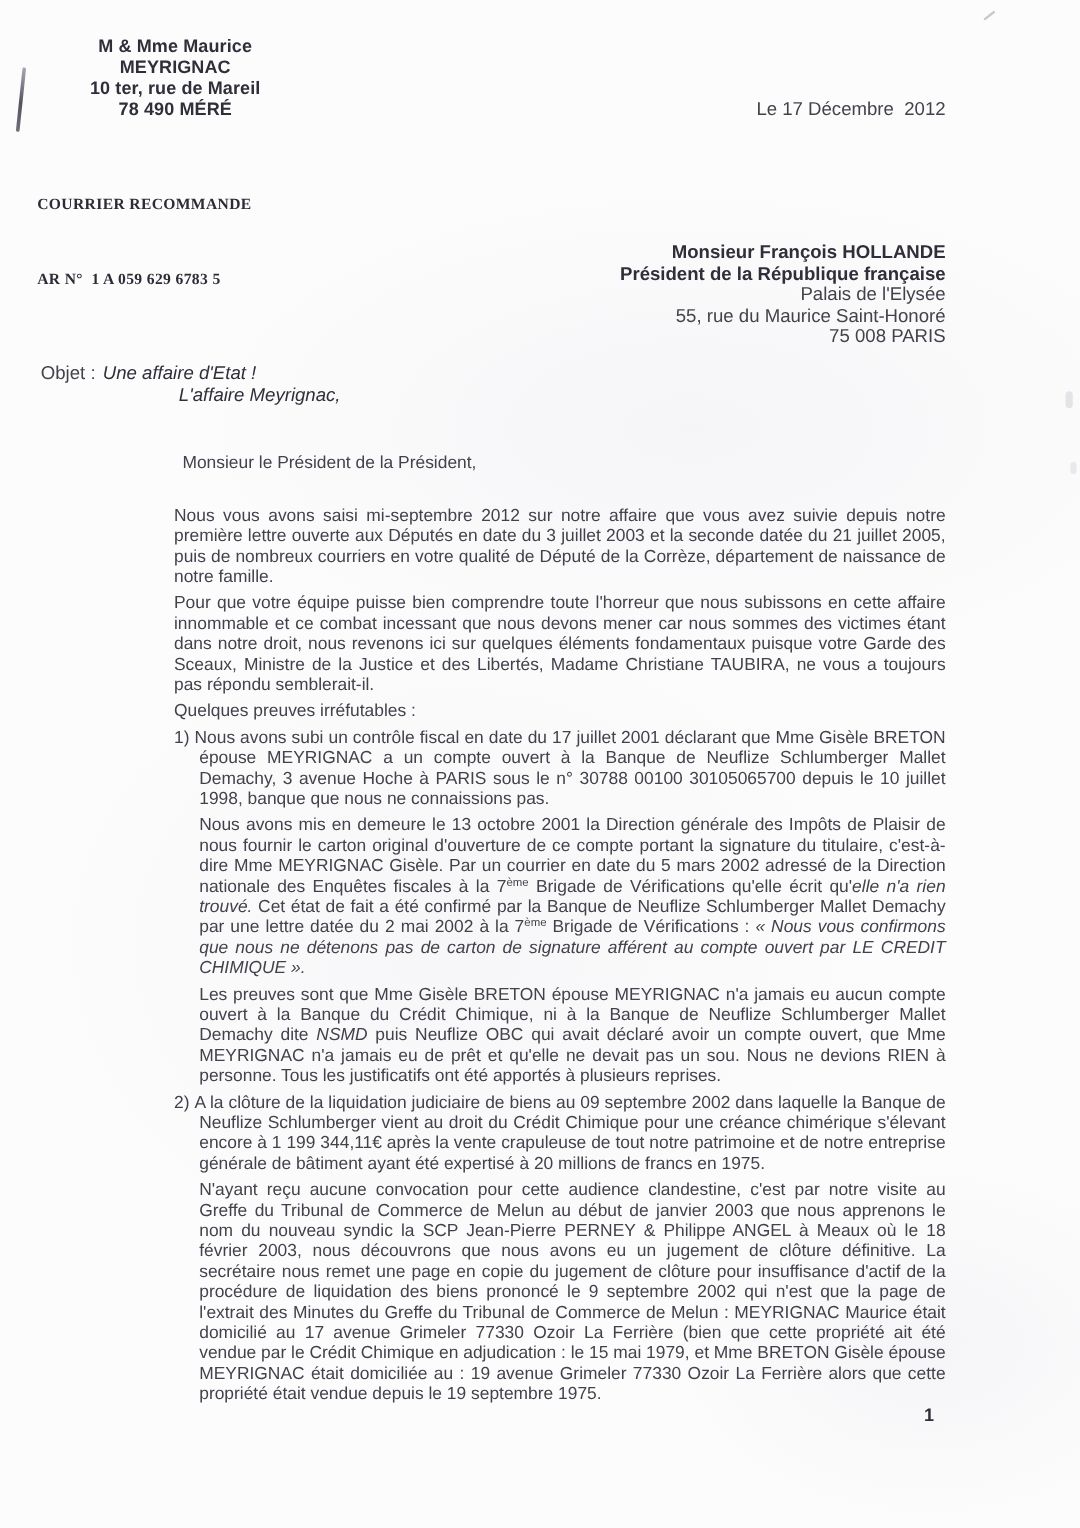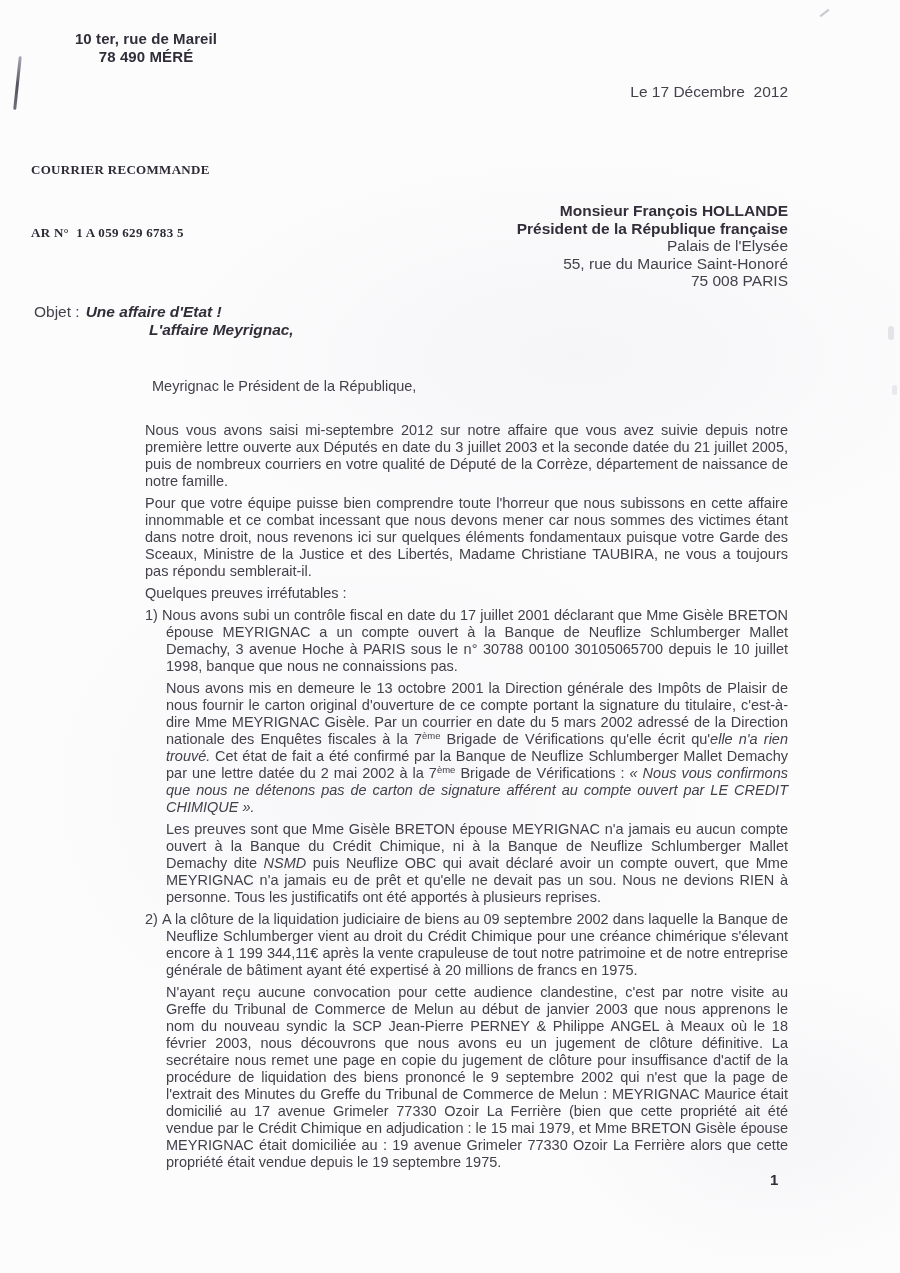--- a/index.html
+++ b/index.html
@@ -31,21 +31,21 @@
   .sender { left:34px; top:30px; width:224px; text-align:center;
     font-weight:700; font-size:15px; line-height:17.5px; color:#322e39; letter-spacing:.1px; }
   .date { top:83px; right:112px; font-size:15.5px; white-space:pre; }
   .registered { left:31px; top:117px; font-family:"Liberation Serif","DejaVu Serif",serif;
     font-weight:700; font-size:13px; line-height:21px; color:#2f2b36;
     white-space:pre; letter-spacing:.3px; }
   .recipient { top:202px; right:112px; text-align:right; font-size:15.5px; line-height:17.6px; }
   .recipient .bold { font-weight:700; color:#322e39; }
   .recipient .bold-italic { font-weight:700; color:#322e39; }
   .objet { left:34px; top:303px; font-size:15.5px; line-height:17.5px; }
-  .bi { font-weight:700; font-style:italic; color:#322e39; }
+  .bi { font-weight:400; font-style:italic; color:#322e39; }
   .objet-text { margin-left:6px; }
   .objet-line2 { margin-left:115px; }
   
   .body { left:145px; top:378px; width:643px; font-size:14.5px; line-height:17px;
     text-align:justify; }
   .salutation { padding-left:7px; margin-bottom:27px; text-align:left; }
   .paras p { margin:5px 0 0 0; }
   .paras p.item { padding-left:21px; text-indent:-21px; }
   .paras p.item-cont { margin-left:21px; }
   .paras sup { font-size:9.5px; line-height:0; vertical-align:5px; }
@@ -56,20 +56,21 @@
 <body>
 
 <div class="page">
 
   <div class="abs pen-mark"></div>
   <div class="abs corner-tick"></div>
   <div class="abs edge-smudge-1"></div>
   <div class="abs edge-smudge-2"></div>
 
   <div class="abs sender">
+    <div>M &amp; Mme Maurice MEYRIGNAC</div>
     <div>10 ter, rue de Mareil</div>
     <div>78 490 MÉRÉ</div>
   </div>
 
   <div class="abs date">Le 17 Décembre  2012</div>
 
   <div class="abs registered">
     <div>COURRIER RECOMMANDE</div>
     <div>AR N°  1 A 059 629 6783 5</div>
   </div>
@@ -83,21 +84,21 @@
     </div>
 
   <div class="abs objet">
     <div>
       <span>Objet :</span><span class="bi objet-text">Une affaire d'Etat !</span>
     </div>
     <div class="bi objet-line2">L'affaire Meyrignac,</div>
   </div>
 
   <div class="abs body">
-    <div class="salutation">Meyrignac le Président de la République,</div>
+    <div class="salutation">Monsieur le Président de la Président,</div>
     <div class="paras" id="paras">
         <p class="plain"><span>Nous vous avons saisi mi-septembre 2012 sur notre affaire que vous avez suivie depuis notre première lettre ouverte aux Députés en date du 3 juillet 2003 et la seconde datée du 21 juillet 2005, puis de nombreux courriers en votre qualité de Député de la Corrèze, département de naissance de notre famille.</span></p>
         <p class="plain"><span>Pour que votre équipe puisse bien comprendre toute l'horreur que nous subissons en cette affaire innommable et ce combat incessant que nous devons mener car nous sommes des victimes étant dans notre droit, nous revenons ici sur quelques éléments fondamentaux puisque votre Garde des Sceaux, Ministre de la Justice et des Libertés, Madame Christiane TAUBIRA, ne vous a toujours pas répondu semblerait-il.</span></p>
         <p class="plain"><span>Quelques preuves irréfutables :</span></p>
         <p class="item"><span>1)&nbsp;</span><span>Nous avons subi un contrôle fiscal en date du 17 juillet 2001 déclarant que Mme Gisèle BRETON épouse MEYRIGNAC a un compte ouvert à la Banque de Neuflize Schlumberger Mallet Demachy, 3 avenue Hoche à PARIS sous le n° 30788 00100 30105065700 depuis le 10 juillet 1998, banque que nous ne connaissions pas.</span></p>
         <p class="item-cont"><span>Nous avons mis en demeure le 13 octobre 2001 la Direction générale des Impôts de Plaisir de nous fournir le carton original d'ouverture de ce compte portant la signature du titulaire, c'est-à-dire Mme MEYRIGNAC Gisèle. Par un courrier en date du 5 mars 2002 adressé de la Direction nationale des Enquêtes fiscales à la 7</span><sup>ème</sup><span> Brigade de Vérifications qu'elle écrit qu'</span><em>elle n'a rien trouvé.</em><span> Cet état de fait a été confirmé par la Banque de Neuflize Schlumberger Mallet Demachy par une lettre datée du 2 mai 2002 à la 7</span><sup>ème</sup><span> Brigade de Vérifications : </span><em>« Nous vous confirmons que nous ne détenons pas de carton de signature afférent au compte ouvert par LE CREDIT CHIMIQUE ».</em></p>
         <p class="item-cont"><span>Les preuves sont que Mme Gisèle BRETON épouse MEYRIGNAC n'a jamais eu aucun compte ouvert à la Banque du Crédit Chimique, ni à la Banque de Neuflize Schlumberger Mallet Demachy dite </span><em>NSMD</em><span> puis Neuflize OBC qui avait déclaré avoir un compte ouvert, que Mme MEYRIGNAC n'a jamais eu de prêt et qu'elle ne devait pas un sou. Nous ne devions RIEN à personne. Tous les justificatifs ont été apportés à plusieurs reprises.</span></p>
         <p class="item"><span>2)&nbsp;</span><span>A la clôture de la liquidation judiciaire de biens au 09 septembre 2002 dans laquelle la Banque de Neuflize Schlumberger vient au droit du Crédit Chimique pour une créance chimérique s'élevant encore à 1 199 344,11€ après la vente crapuleuse de tout notre patrimoine et de notre entreprise générale de bâtiment ayant été expertisé à 20 millions de francs en 1975.</span></p>
         <p class="item-cont"><span>N'ayant reçu aucune convocation pour cette audience clandestine, c'est par notre visite au Greffe du Tribunal de Commerce de Melun au début de janvier 2003 que nous apprenons le nom du nouveau syndic la SCP Jean-Pierre PERNEY &amp; Philippe ANGEL à Meaux où le 18 février 2003, nous découvrons que nous avons eu un jugement de clôture définitive. La secrétaire nous remet une page en copie du jugement de clôture pour insuffisance d'actif de la procédure de liquidation des biens prononcé le 9 septembre 2002 qui n'est que la page de l'extrait des Minutes du Greffe du Tribunal de Commerce de Melun : MEYRIGNAC Maurice était domicilié au 17 avenue Grimeler 77330 Ozoir La Ferrière (bien que cette propriété ait été vendue par le Crédit Chimique en adjudication : le 15 mai 1979, et Mme BRETON Gisèle épouse MEYRIGNAC était domiciliée au : 19 avenue Grimeler 77330 Ozoir La Ferrière alors que cette propriété était vendue depuis le 19 septembre 1975.</span></p>
       </div>

